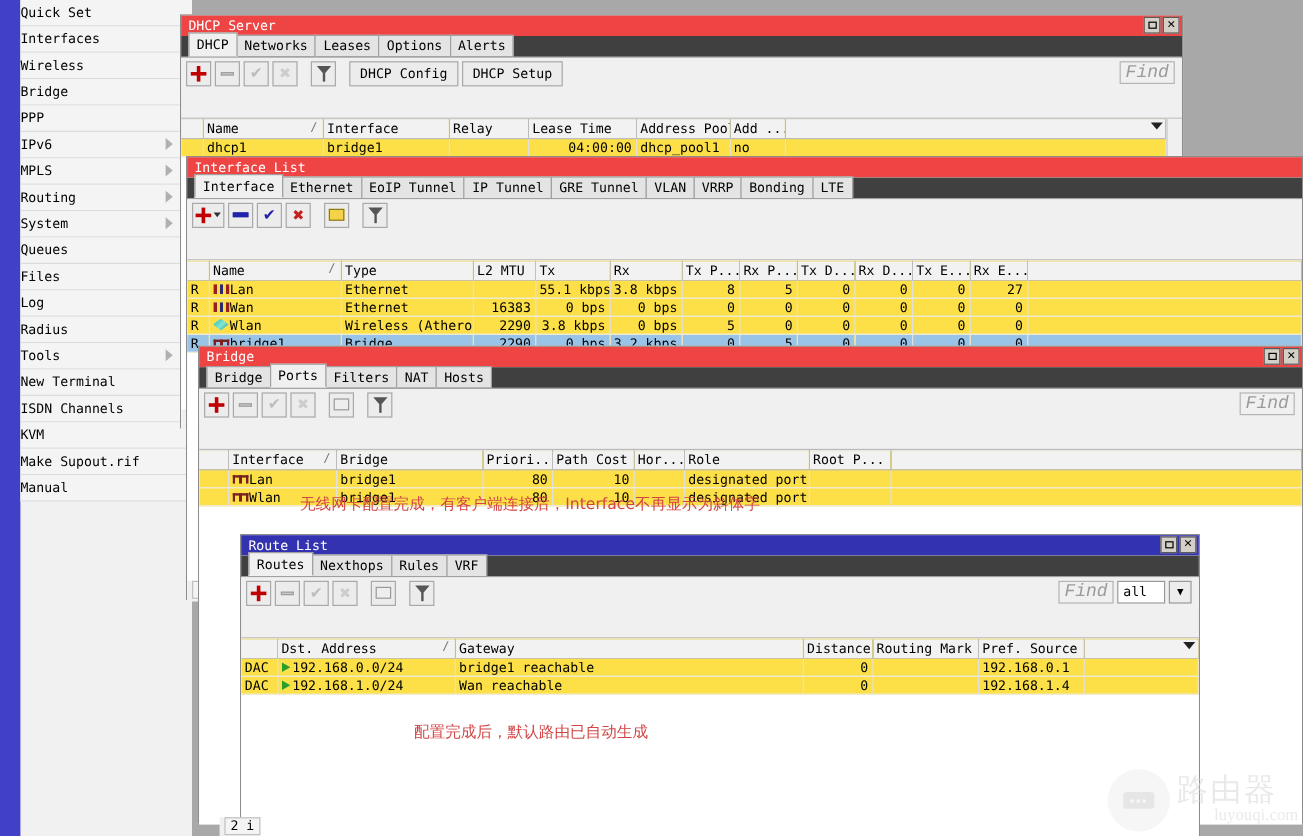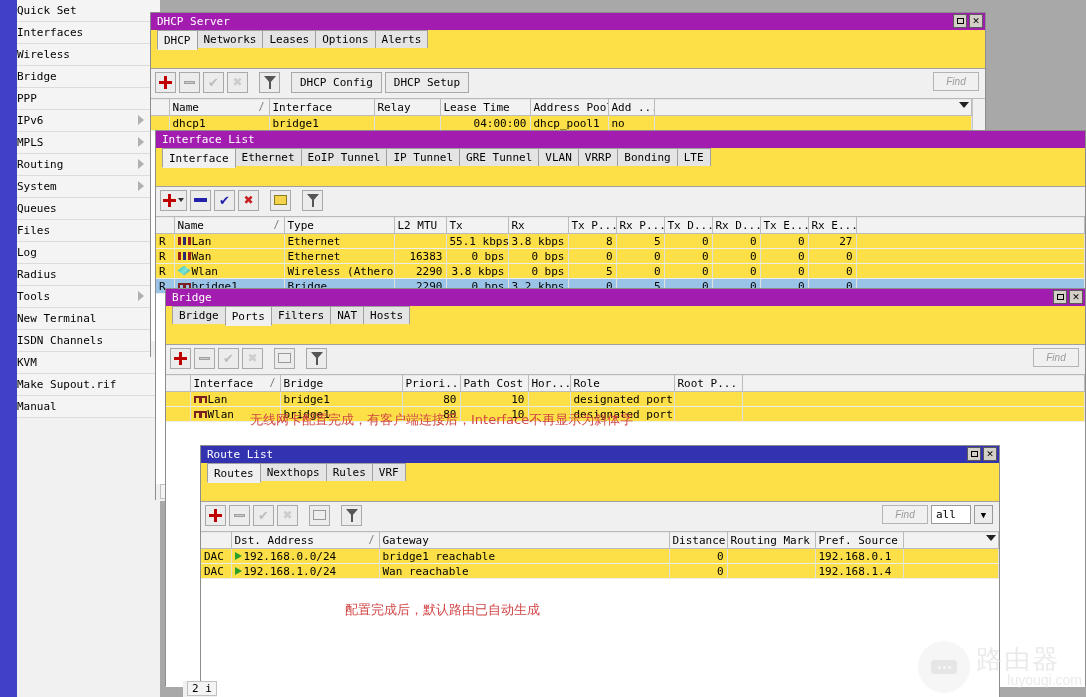--- a/index.html
+++ b/index.html
@@ -42,42 +42,42 @@
 
   
   .win { position: absolute; background: #f0f0f0; border: 1px solid #8d8d8d; }
   .win-title {
     height: 17px; line-height: 17px;
     padding-left: 6px;
     font-size: 11px;
     position: relative;
     user-select: none;
   }
-  .win-title.inactive { background: #a21caf; color: #ffffff; }
+  .win-title.inactive { background: #ef4444; color: #ffffff; }
   .win-title.active { background: #3333b2; color: #ffffff; }
   .win-btns { position: absolute; right: 2px; top: 1px; display: flex; gap: 2px; }
   .win-btn {
     width: 14px; height: 14px;
     background: #d4d0c8;
     border: 1px solid #5a5a5a;
     display: flex; align-items: center; justify-content: center;
     font-size: 9px; line-height: 1; color: #000;
     font-family: "DejaVu Sans", sans-serif;
   }
   .win-btn .sq { width: 7px; height: 6px; border: 1px solid #000; }
 
   .win-body { background: #f0f0f0; position: relative; }
 
   
   .tabbar {
-    display: flex; 
-    height: 39px;
+    display: flex; align-items: flex-end;
+    height: 18px;
     padding-left: 6px;
     border-bottom: 1px solid #a0a0a0;
-    background: #fde047;
+    background: #404040;
   }
   .tab {
     height: 18px; line-height: 18px;
     padding: 0 6px;
     margin-right: -1px;
     border: 1px solid #a0a0a0;
     border-bottom: none;
     background: #e4e4e4;
     font-size: 11px;
     white-space: nowrap;
@@ -141,23 +141,23 @@
     border-top: 4px solid #333; margin-left: 2px;
   }
 
   .find-box {
     position: absolute; right: 6px; top: 3px;
     display: flex; align-items: center; gap: 3px;
   }
   .find-inp {
     width: 46px; height: 19px; line-height: 17px;
     border: 1px solid #b4b4b4; background: #f0f0f0;
-    color: #9a9a9a; font-style: italic; font-size: 10px;
+    color: #9a9a9a; font-style: italic; font-size: 15px;
     text-align: center;
-    font-family: Liberation Sans, sans-serif;
+    font-family: Liberation Mono, monospace;
   }
   .find-sel {
     width: 40px; height: 19px; line-height: 17px;
     border: 1px solid #9a9a9a; background: #fff;
     font-size: 11px; padding-left: 4px;
   }
   .find-drop {
     width: 19px; height: 19px; border: 1px solid #9a9a9a; background: #ececec;
     display: flex; align-items: center; justify-content: center; font-size: 9px;
   }
@@ -256,21 +256,21 @@
     display: flex; align-items: center; justify-content: center;
   }
   .wm-router {
     width: 26px; height: 14px; border-radius: 3px; background: #d2d2d2;
     position: relative;
     display: flex; align-items: center; justify-content: center; gap: 2px;
   }
   .wm-router i { width: 3px; height: 3px; background: #f4f4f4; border-radius: 50%; display: block; }
   .wm-text { line-height: 1.05; color: #d8d8d8; }
   .wm-cn { font-size: 26px; font-family: "DejaVu Sans", sans-serif; letter-spacing: 2px; }
-  .wm-en { font-size: 14px; font-family: Liberation Sans, sans-serif; margin-left: 31px; }
+  .wm-en { font-size: 14px; font-family: Liberation Serif, serif; margin-left: 31px; }
 </style>
 </head>
 <body>
 
 <div id="root">
 
   <div class="menu">
     <div class="menu-inner" id="menu-list">
         <div class="menu-item"><span>Quick Set</span></div>
         <div class="menu-item"><span>Interfaces</span></div>

